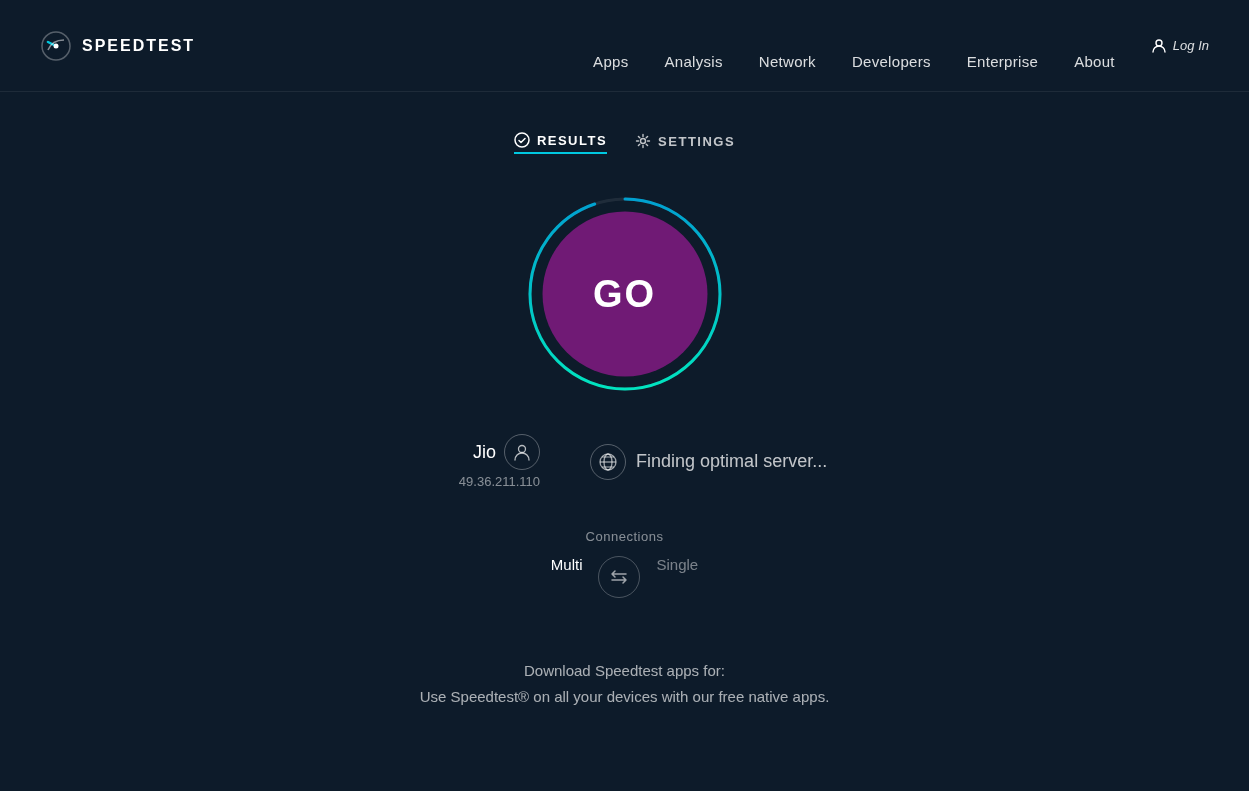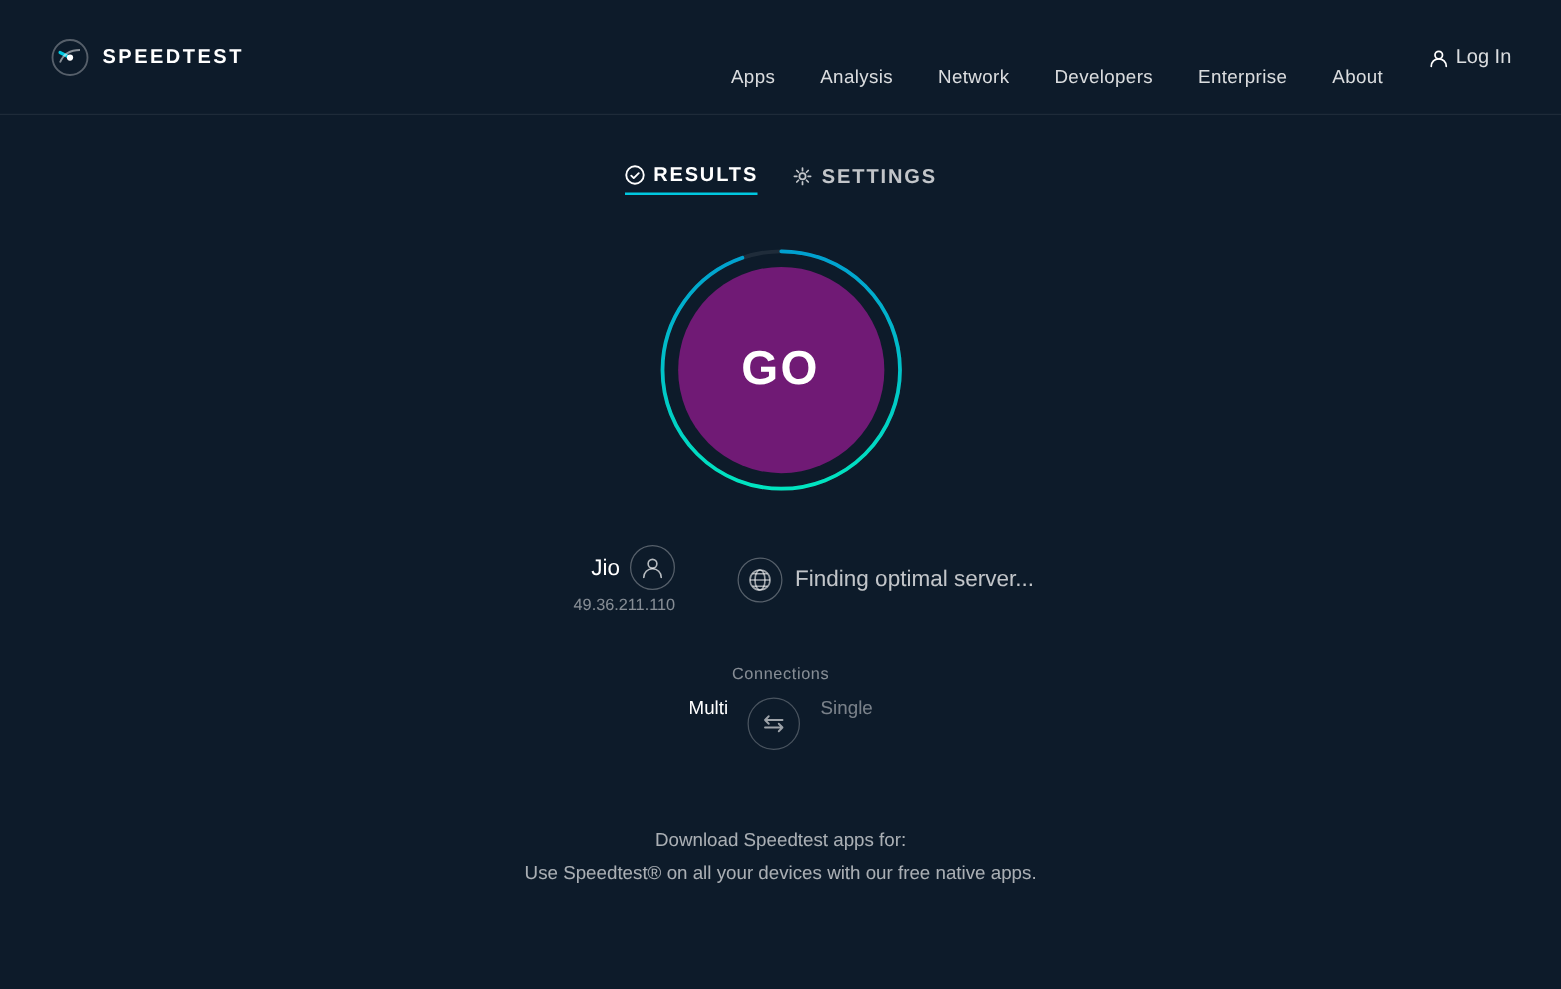--- a/index.html
+++ b/index.html
@@ -53,48 +53,49 @@
       text-decoration: none;
       font-size: 15px;
       font-weight: 400;
       letter-spacing: 0.3px;
       cursor: pointer;
       margin-top: 32px;
     }
 
     .login-btn {
       display: flex;
-      align-items: flex-end;
+      align-items: center;
       gap: 6px;
       color: rgba(255,255,255,0.85);
-      font-size: 16px;
-      cursor: pointer;
+      font-size: 13px;
+      cursor: pointer;
+      font-style: italic;
     }
 
     
     main {
       display: flex;
       flex-direction: column;
       align-items: center;
       padding-top: 40px;
     }
 
     
     .tabs {
       display: flex;
       align-items: center;
       gap: 28px;
       margin-bottom: 40px;
     }
 
     .tab {
       display: flex;
-      align-items: flex-start;
+      align-items: flex-end;
       gap: 7px;
-      font-size: 16px;
+      font-size: 13px;
       font-weight: 600;
       letter-spacing: 1.5px;
       text-transform: uppercase;
       color: rgba(255,255,255,0.75);
       cursor: pointer;
       padding-bottom: 4px;
     }
 
     .tab.active {
       color: #ffffff;

